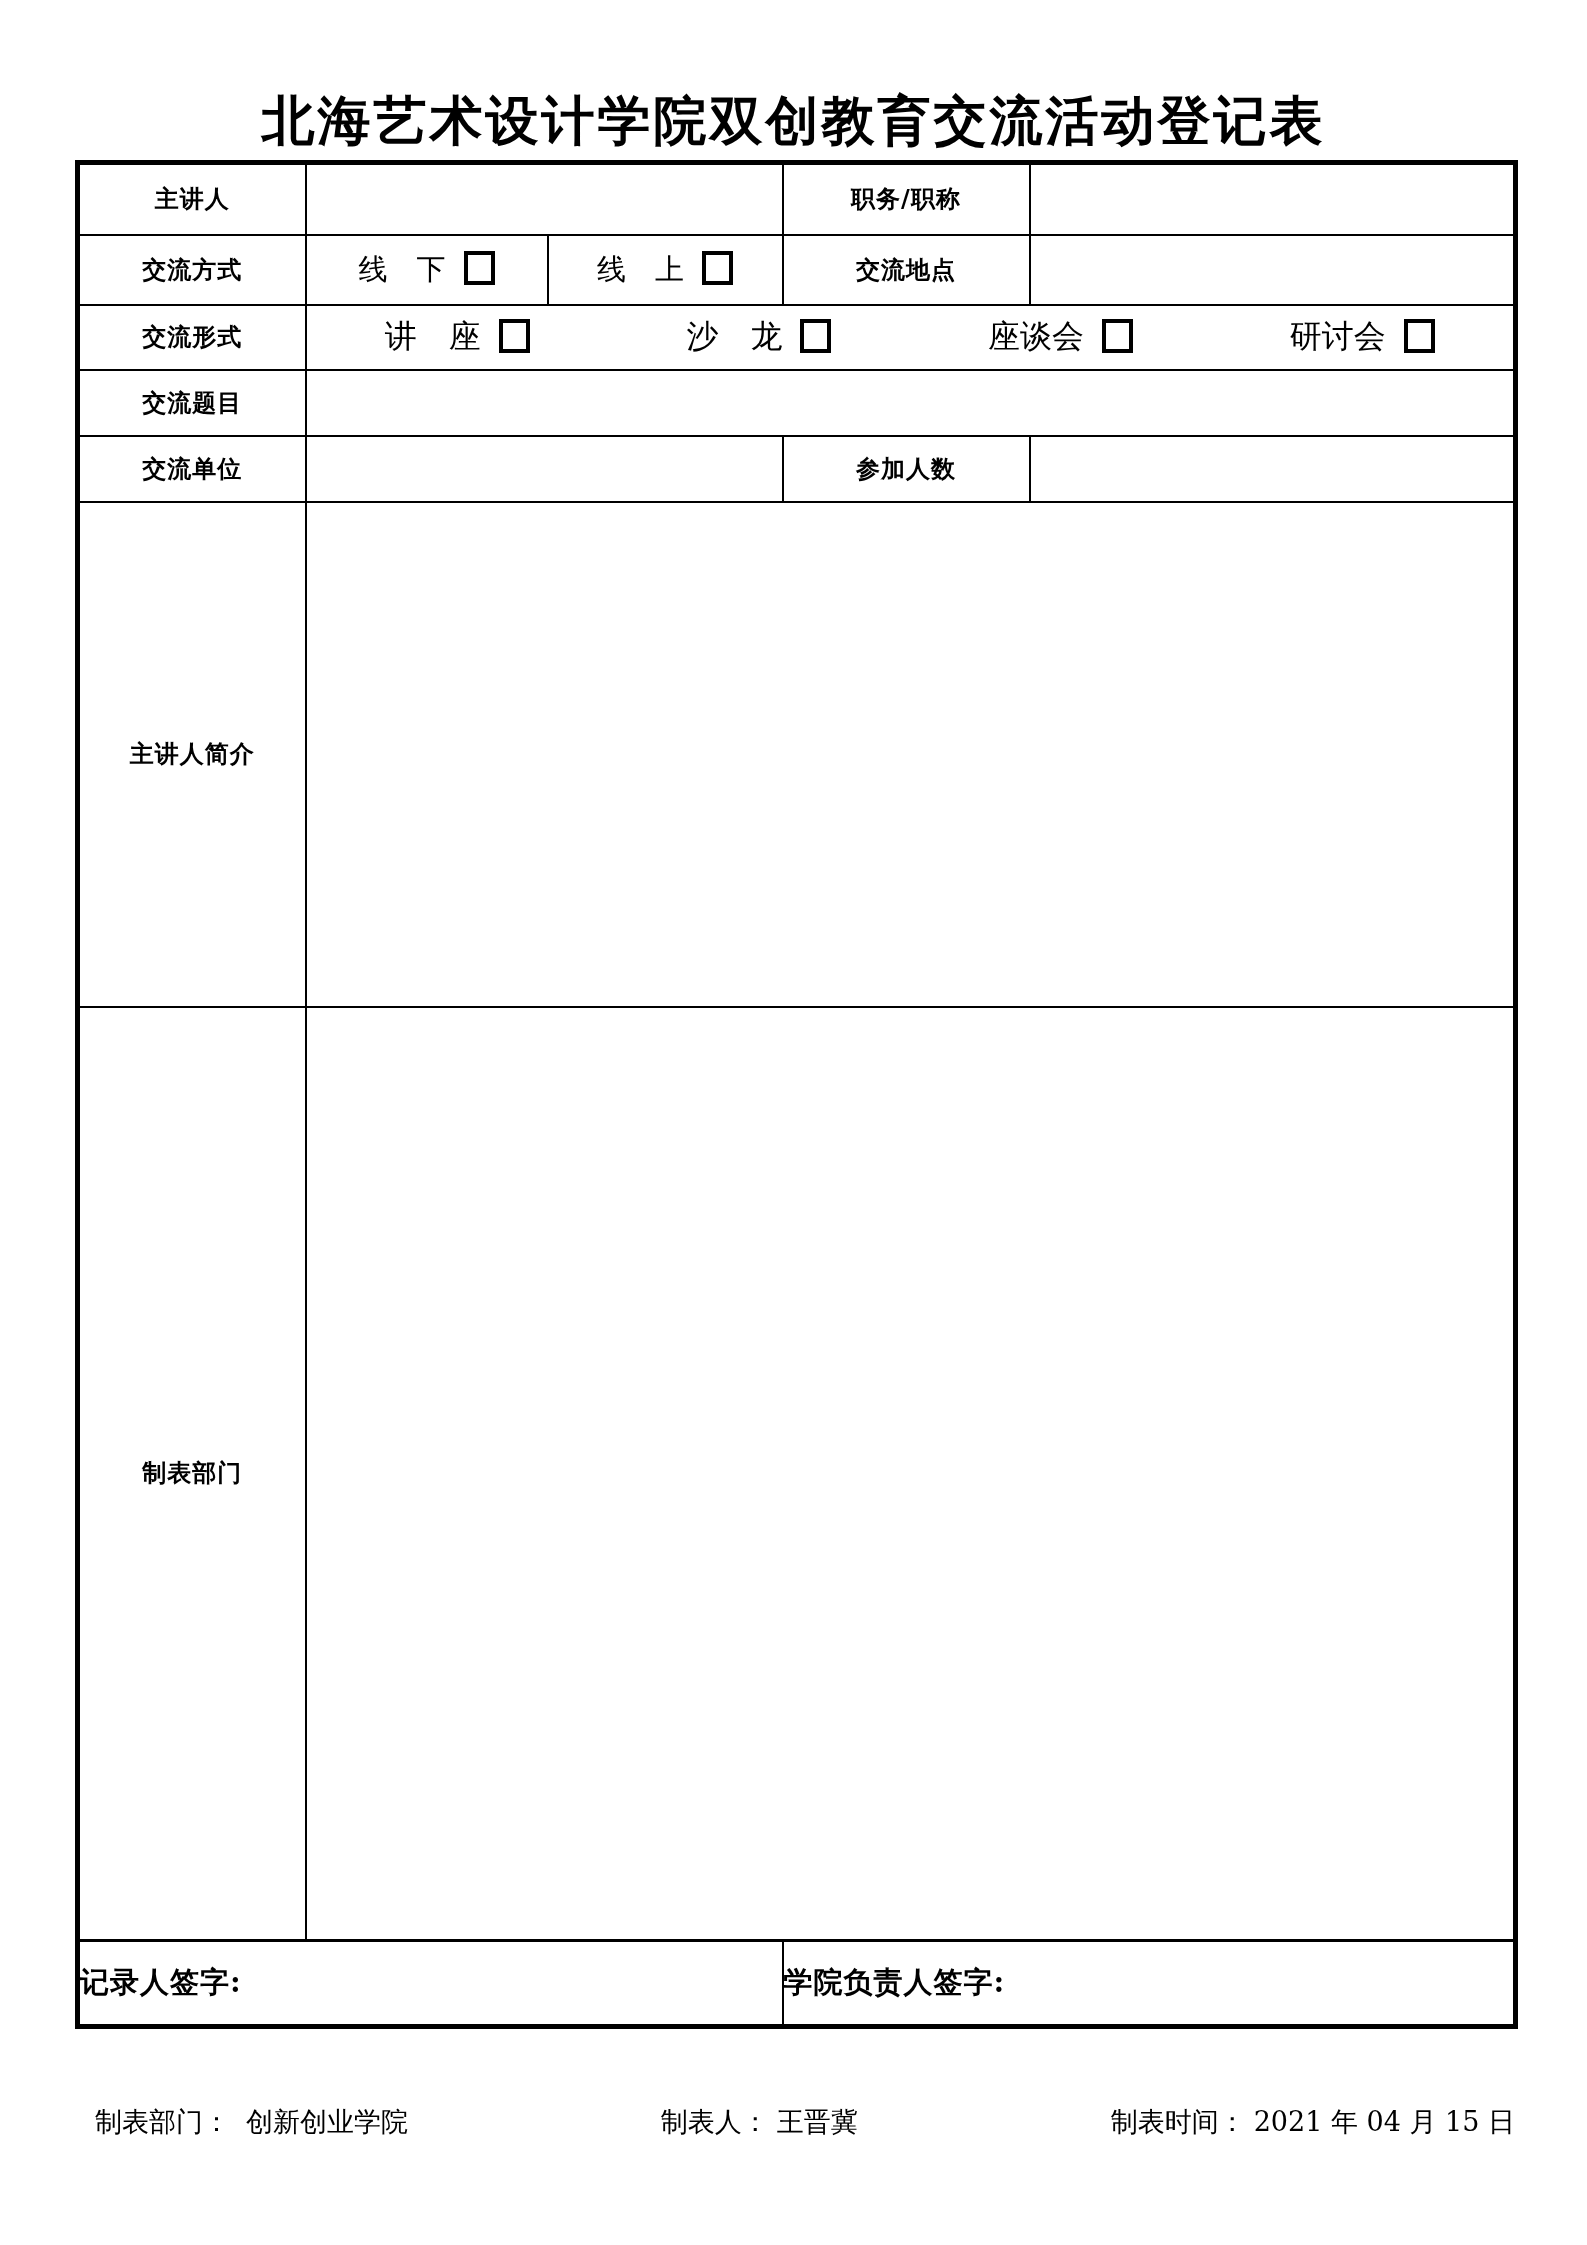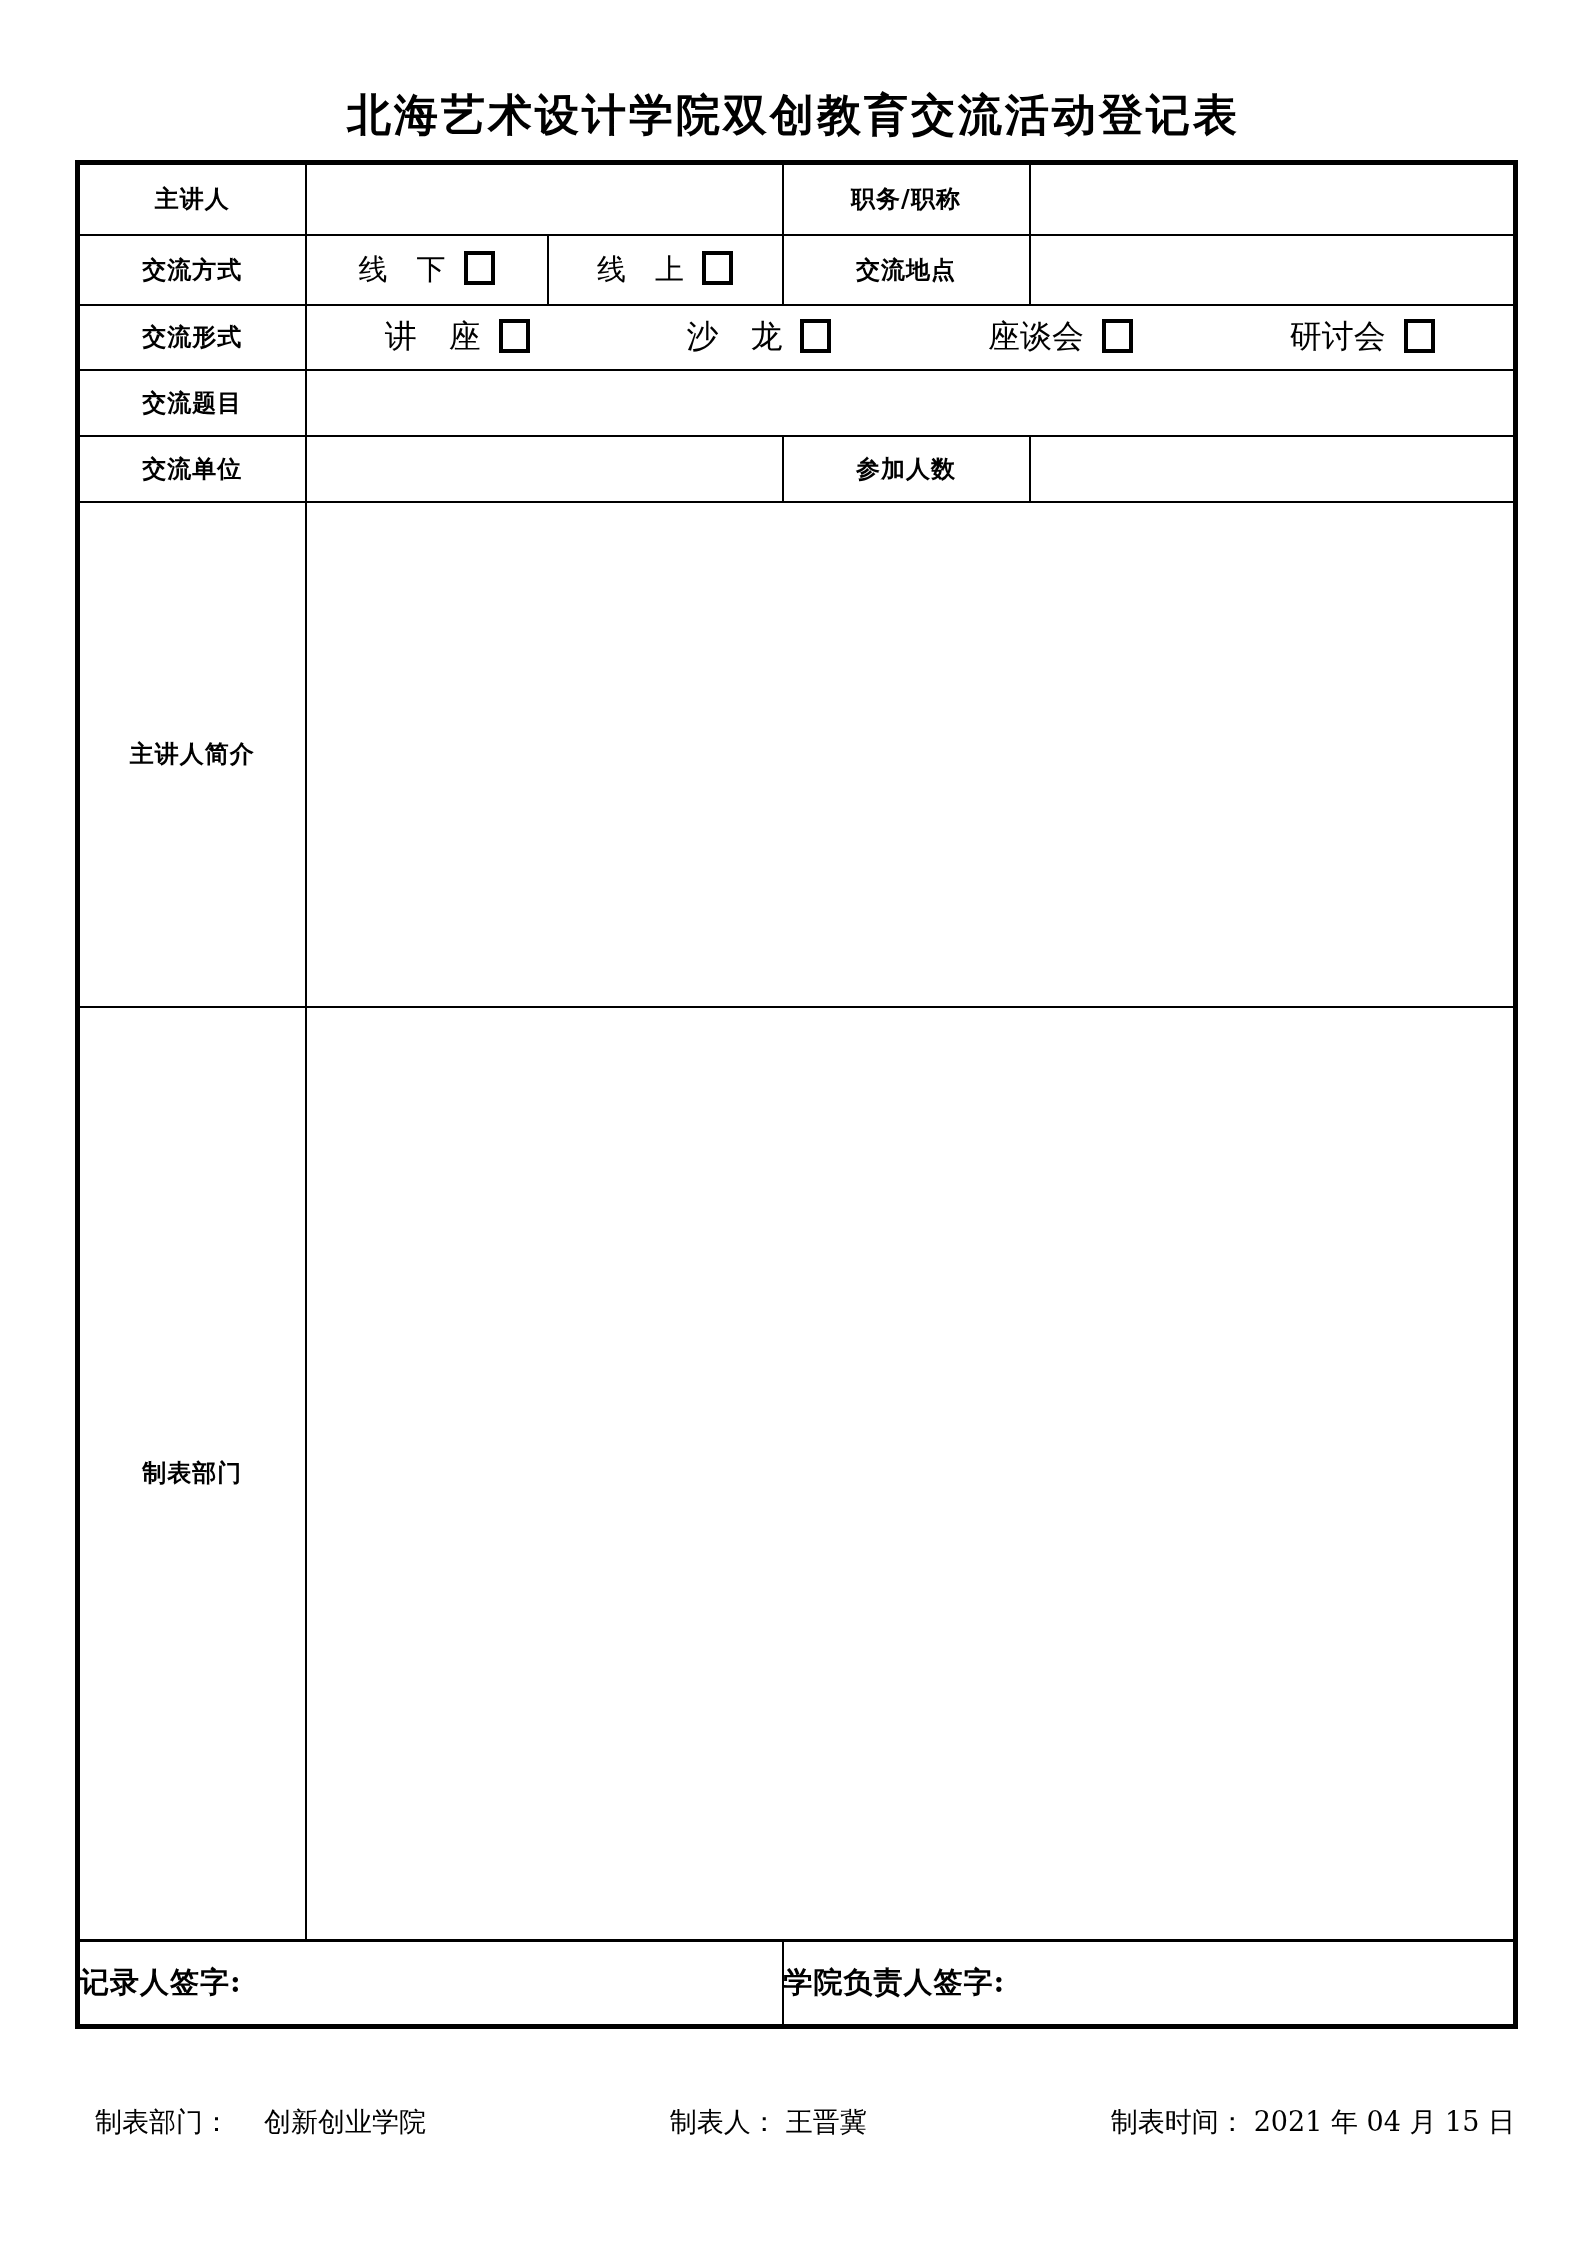--- a/index.html
+++ b/index.html
@@ -14,21 +14,21 @@
     font-family: "DejaVu Serif", "Liberation Serif", serif;
     color: #000;
   }
   .page-title {
     position: absolute;
     top: 86px;
     left: 0;
     width: 100%;
     margin: 0;
     text-align: center;
-    font-size: 44px;
+    font-size: 53px;
     font-weight: bold;
     letter-spacing: 3px;
     white-space: nowrap;
   }
   table.form-table {
     position: absolute;
     left: 75px;
     top: 160px;
     width: 1438px;
     border-collapse: collapse;
@@ -101,21 +101,21 @@
     top: 2104px;
     width: 1420px;
     display: flex;
     justify-content: space-between;
     align-items: baseline;
     font-size: 27px;
     white-space: nowrap;
   }
   .footer-seg { display: inline-block; }
   .footer-seg .seg-value { margin-left: 8px; }
-  .footer-seg.dept .seg-value { margin-left: 34px; text-align: right; }
+  .footer-seg.dept .seg-value { margin-left: 16px; text-align: right; }
 </style>
 </head>
 <body>
 
 <h1 class="page-title">北海艺术设计学院双创教育交流活动登记表</h1>
 
 <table class="form-table">
   <colgroup>
     <col style="width:228px">
     <col style="width:242px">

